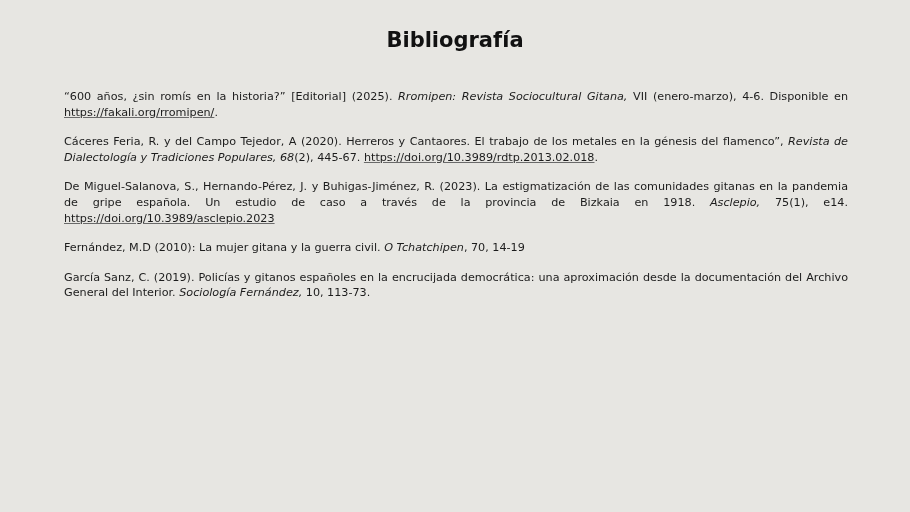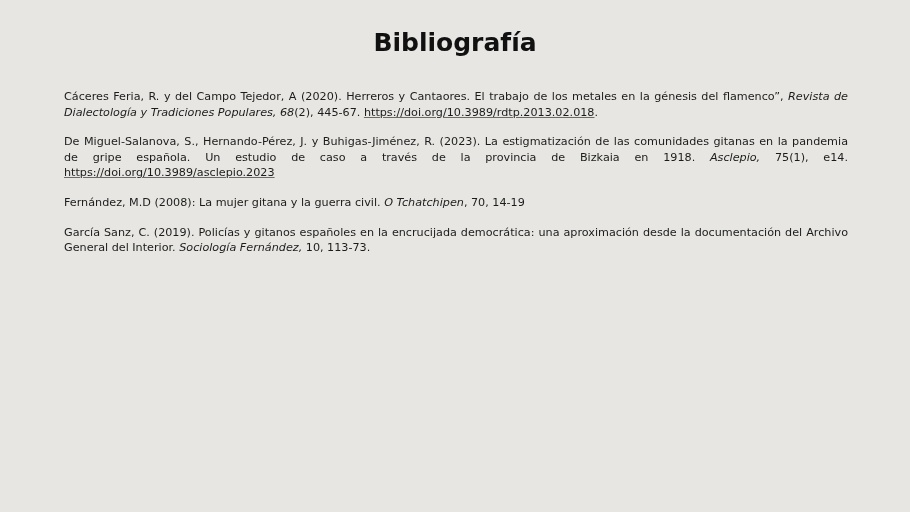--- a/index.html
+++ b/index.html
@@ -21,21 +21,21 @@
       width: 910px; height: 512px;
     }
     .title {
       position: absolute;
       top: 28px;
       left: 0;
       width: 910px;
       text-align: center;
       font-family: "DejaVu Sans", sans-serif;
       font-weight: bold;
-      font-size: 25px;
+      font-size: 21px;
       color: #111;
       letter-spacing: 0px;
     }
     .refs {
       position: absolute;
       left: 64px;
       top: 89px;
       width: 784px;
     }
     .ref {
@@ -53,27 +53,28 @@
     }
   </style>
 </head>
 <body>
 
 <div class="slide">
   <div class="title">Bibliografía</div>
 
   <div class="refs">
 
+    <p class="ref"><span>“600 años, ¿sin romís en la historia?” [Editorial] (2025). </span><i>Rromipen: Revista Sociocultural Gitana,</i><span> VII (enero-marzo), 4-6. Disponible en </span><a class="link">https://fakali.org/rromipen/</a><span>.</span></p>
 
 
 
     <p class="ref"><span>Cáceres Feria, R. y del Campo Tejedor, A (2020). Herreros y Cantaores. El trabajo de los metales en la génesis del flamenco”, </span><i>Revista de Dialectología y Tradiciones Populares, 68</i><span>(2), 445-67. </span><a class="link">https://doi.org/10.3989/rdtp.2013.02.018</a><span>.</span></p>
 
 
 
     <p class="ref"><span>De Miguel-Salanova, S., Hernando-Pérez, J. y Buhigas-Jiménez, R. (2023). La estigmatización de las comunidades gitanas en la pandemia de gripe española. Un estudio de caso a través de la provincia de Bizkaia en 1918. </span><i>Asclepio,</i><span> 75(1), e14. </span><a class="link">https://doi.org/10.3989/asclepio.2023</a></p>
 
-    <p class="ref"><span>Fernández, M.D (2008): La mujer gitana y la guerra civil. </span><i>O Tchatchipen</i><span>, 70, 14-19</span></p>
+    <p class="ref"><span>Fernández, M.D (2010): La mujer gitana y la guerra civil. </span><i>O Tchatchipen</i><span>, 70, 14-19</span></p>
 
     <p class="ref"><span>García Sanz, C. (2019). Policías y gitanos españoles en la encrucijada democrática: una aproximación desde la documentación del Archivo General del Interior. </span><i>Sociología Fernández,</i><span> 10, 113-73.</span></p>
 
   </div>
 </div>
 
 </body></html>

